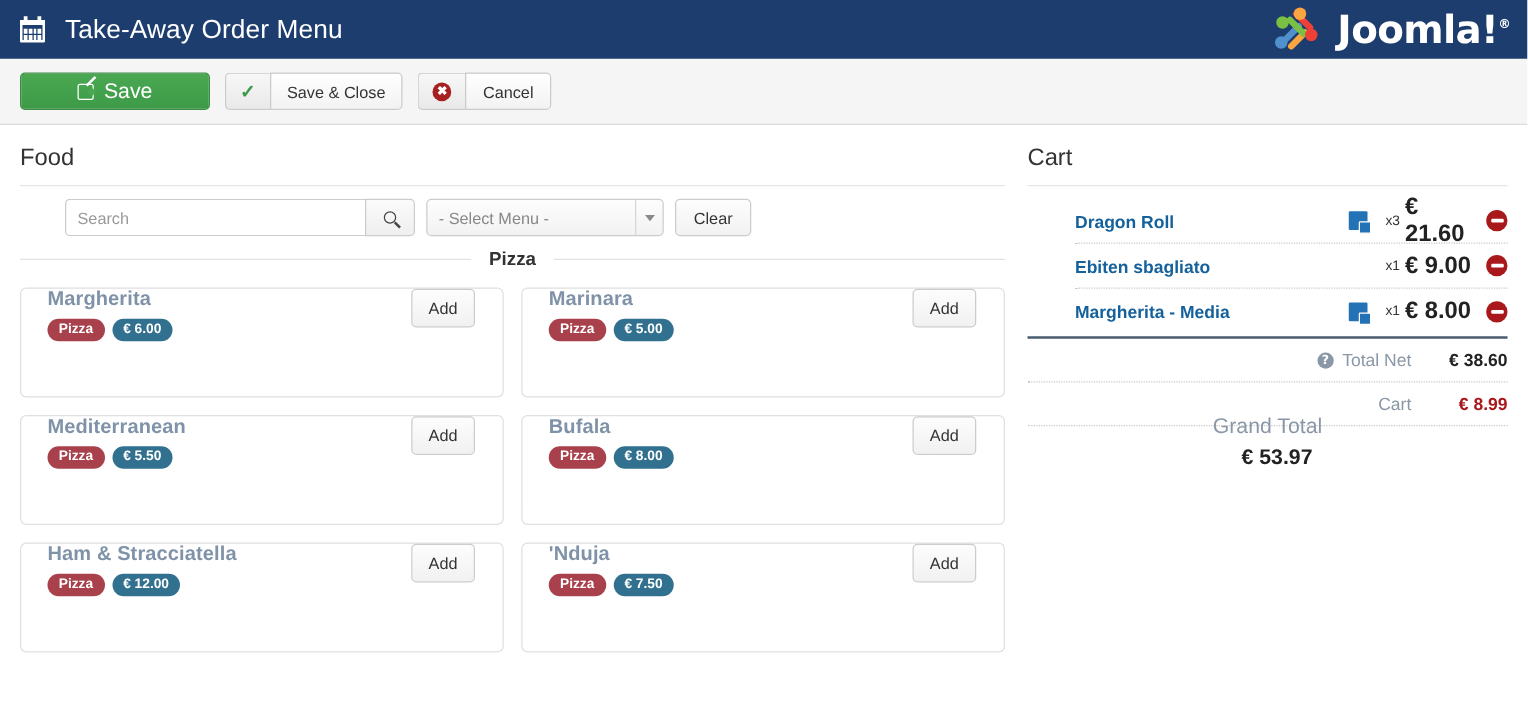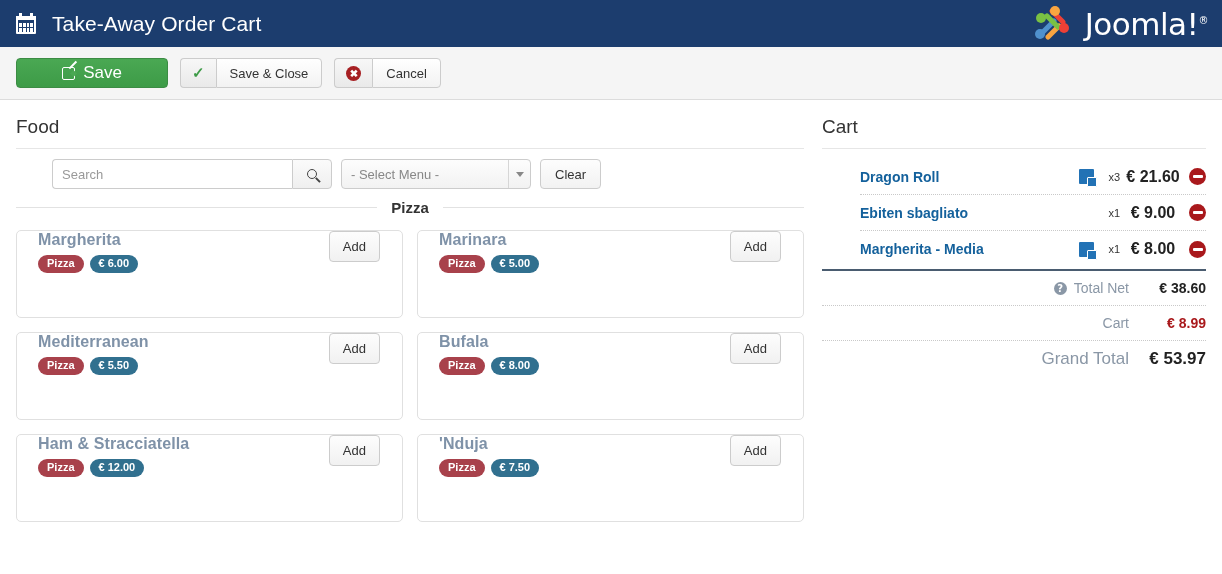--- a/index.html
+++ b/index.html
@@ -43,21 +43,21 @@
     color: #fff; font-size: 21px; font-weight: normal; margin-left: 15px;
     letter-spacing: 0.1px;
   }
   .header .brand {
     position: absolute; right: 14px; top: 50%; transform: translateY(-50%);
     display: flex; align-items: center; gap: 9px;
   }
   .header .brand .jlogo { width: 46px; height: 40px; position: relative; }
   .header .brand .jtext {
     color: #fff; font-size: 31px; letter-spacing: -0.5px;
-    font-family: "DejaVu Sans", sans-serif; font-weight: 400;
+    font-family: "DejaVu Sans", sans-serif; font-weight: 700;
   }
   .header .brand .jtext sup { font-size: 10px; vertical-align: super; }
 
   
   .toolbar {
     height: 53px;
     background: #f5f5f5;
     border-bottom: 1px solid #dcdcdc;
     display: flex; align-items: center;
     padding: 0 16px;
@@ -236,39 +236,39 @@
     width: 15px; height: 15px; background: #2272b5; border-radius: 1px;
     position: relative; flex: 0 0 15px;
   }
   .note-icon::after {
     content: ""; position: absolute; right: -3px; bottom: -3px;
     width: 8px; height: 8px; background: #2272b5;
     border: 1.5px solid #fff; border-radius: 1px;
   }
   .note-spacer { width: 15px; flex: 0 0 15px; }
   .cart-qty { font-size: 11px; color: #333; width: 22px; text-align: right; }
-  .cart-price { font-size: 16px; font-weight: bold; color: #222; width: 58px; text-align: center; }
+  .cart-price { font-size: 19px; font-weight: bold; color: #222; width: 58px; text-align: left; }
   .remove-btn {
     width: 17px; height: 17px; border-radius: 50%;
     background: #a9191c; position: relative; cursor: pointer;
     flex: 0 0 17px; margin-left: 3px;
   }
   .remove-btn::after {
     content: ""; position: absolute; left: 3.5px; top: 7px;
     width: 10px; height: 3px; background: #fff; border-radius: 1px;
   }
   .cart-sep { height: 2px; background: #4a5c70; margin-top: 2px; }
 
   .total-row {
     display: flex; align-items: center; justify-content: flex-end;
     height: 35px;
     border-bottom: 1px dotted #c9c9c9;
     gap: 5px;
   }
-  .total-row:last-child { border-bottom: none; }
+  .total-row:last-child { border-bottom: none; flex-direction: column; }
   .total-label { font-size: 14px; color: #8a97a6; }
   .total-label.big { font-size: 17px; }
   .total-val { font-size: 14px; font-weight: bold; color: #222; width: 72px; text-align: right; }
   .total-val.red { color: #a9191c; }
   .total-val.big { font-size: 17px; }
   .help-icon {
     width: 13px; height: 13px; border-radius: 50%; background: #8a97a6;
     color: #fff; font-size: 10px; font-weight: bold; line-height: 13px;
     text-align: center; display: inline-block; margin-right: 2px;
     font-family: "DejaVu Sans", sans-serif;
@@ -287,21 +287,21 @@
         <i></i>
         <i></i>
         <i></i>
         <i></i>
         <i></i>
         <i></i>
         <i></i>
         <i></i>
       </span>
   </span>
-  <span class="title">Take-Away Order Cart</span>
+  <span class="title">Take-Away Order Menu</span>
 
   <div class="brand">
     <svg class="jlogo" viewBox="0 0 46 40">
       <g stroke-width="5.2" fill="none" stroke-linecap="round">
         <path d="M13 28 L24 17" stroke="#5091cd"></path>
         <path d="M18 33 L29 22" stroke="#f9a541"></path>
         <path d="M17 12 L28 23" stroke="#7ac143"></path>
         <path d="M22 7 L33 18" stroke="#ee4036"></path>
       </g>
       <circle cx="11" cy="14" r="5" fill="#7ac143"></circle>

